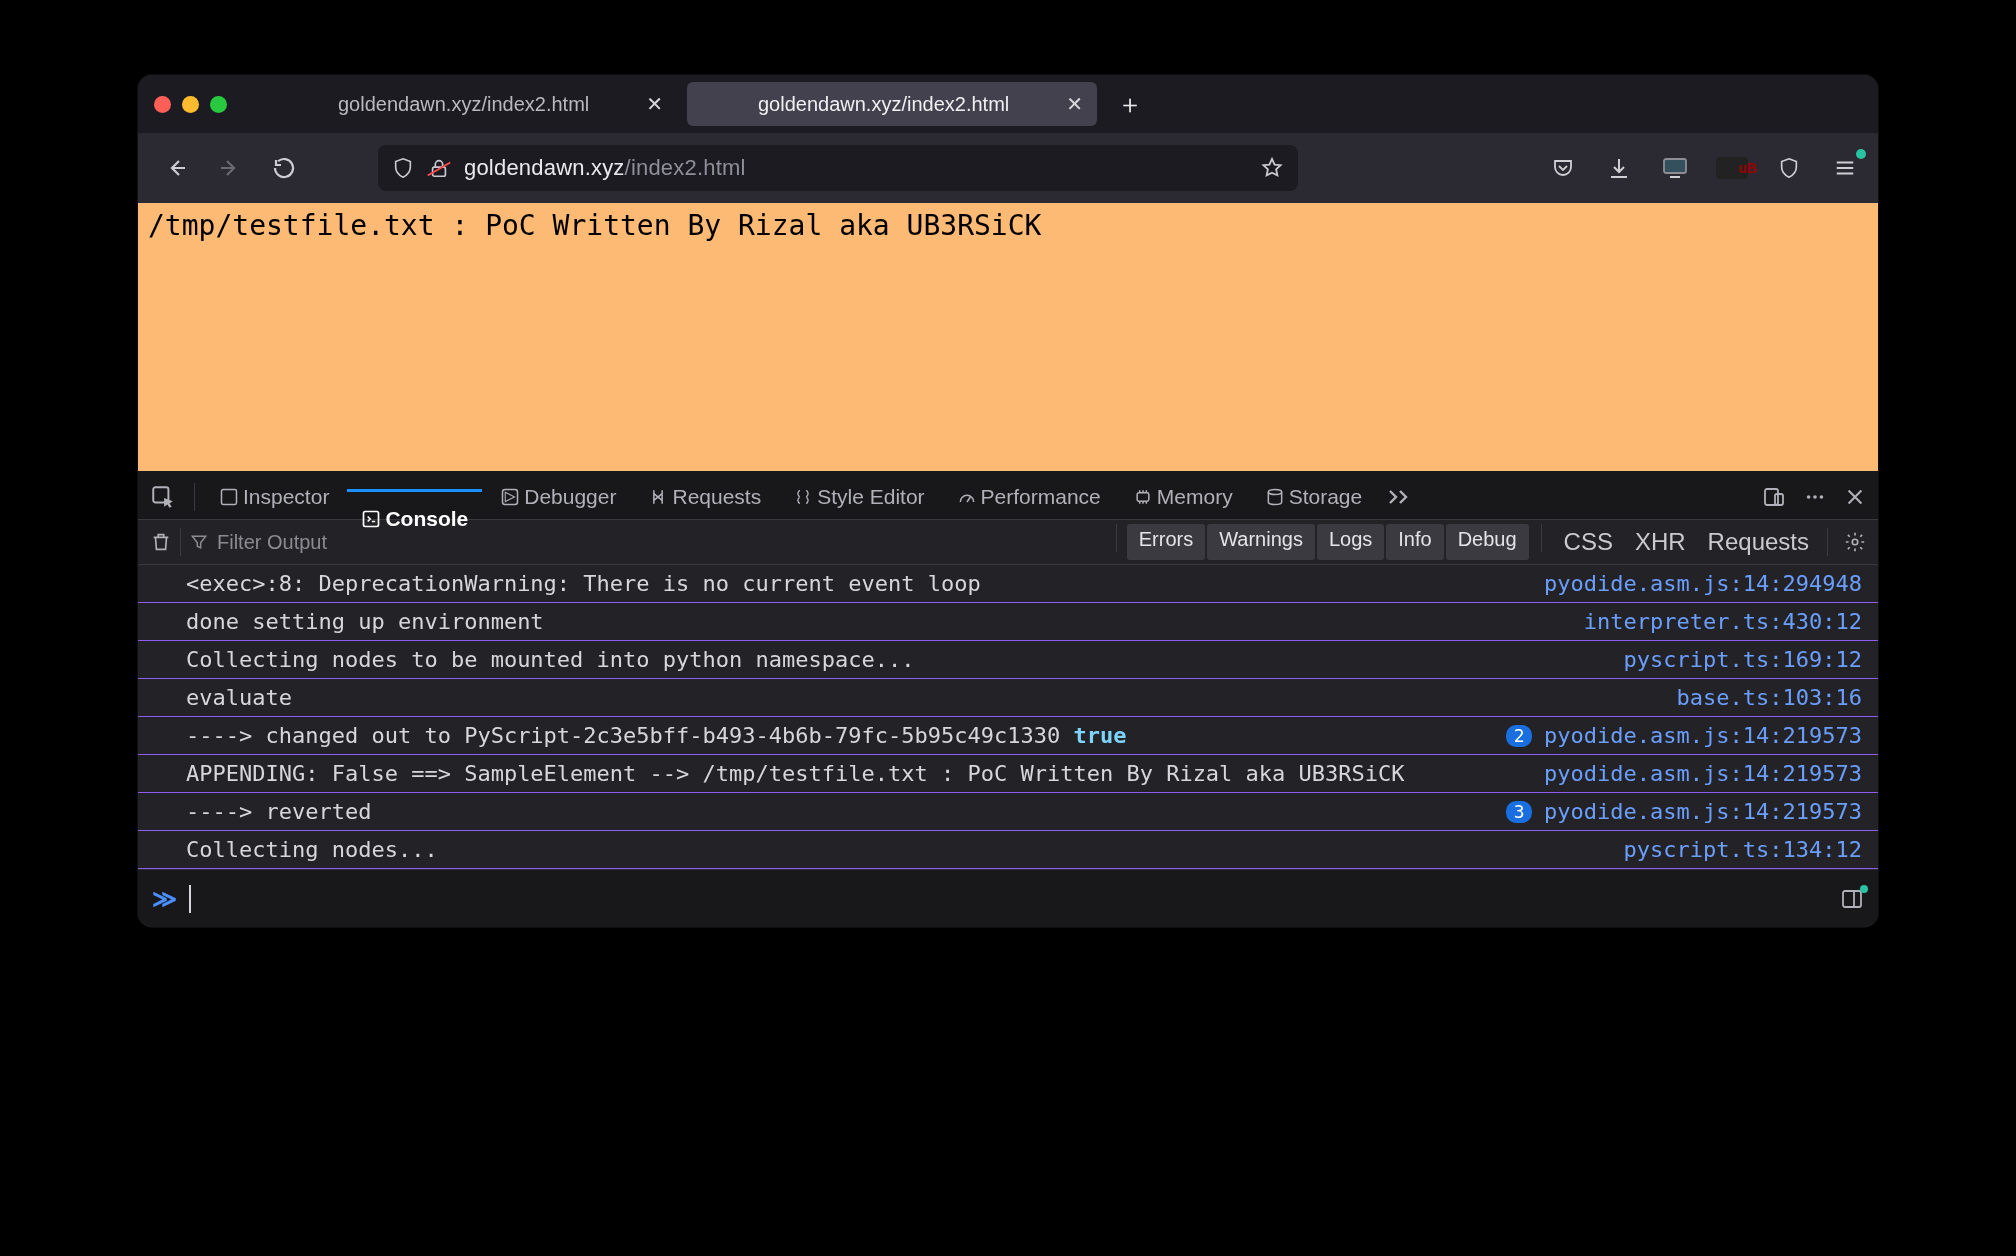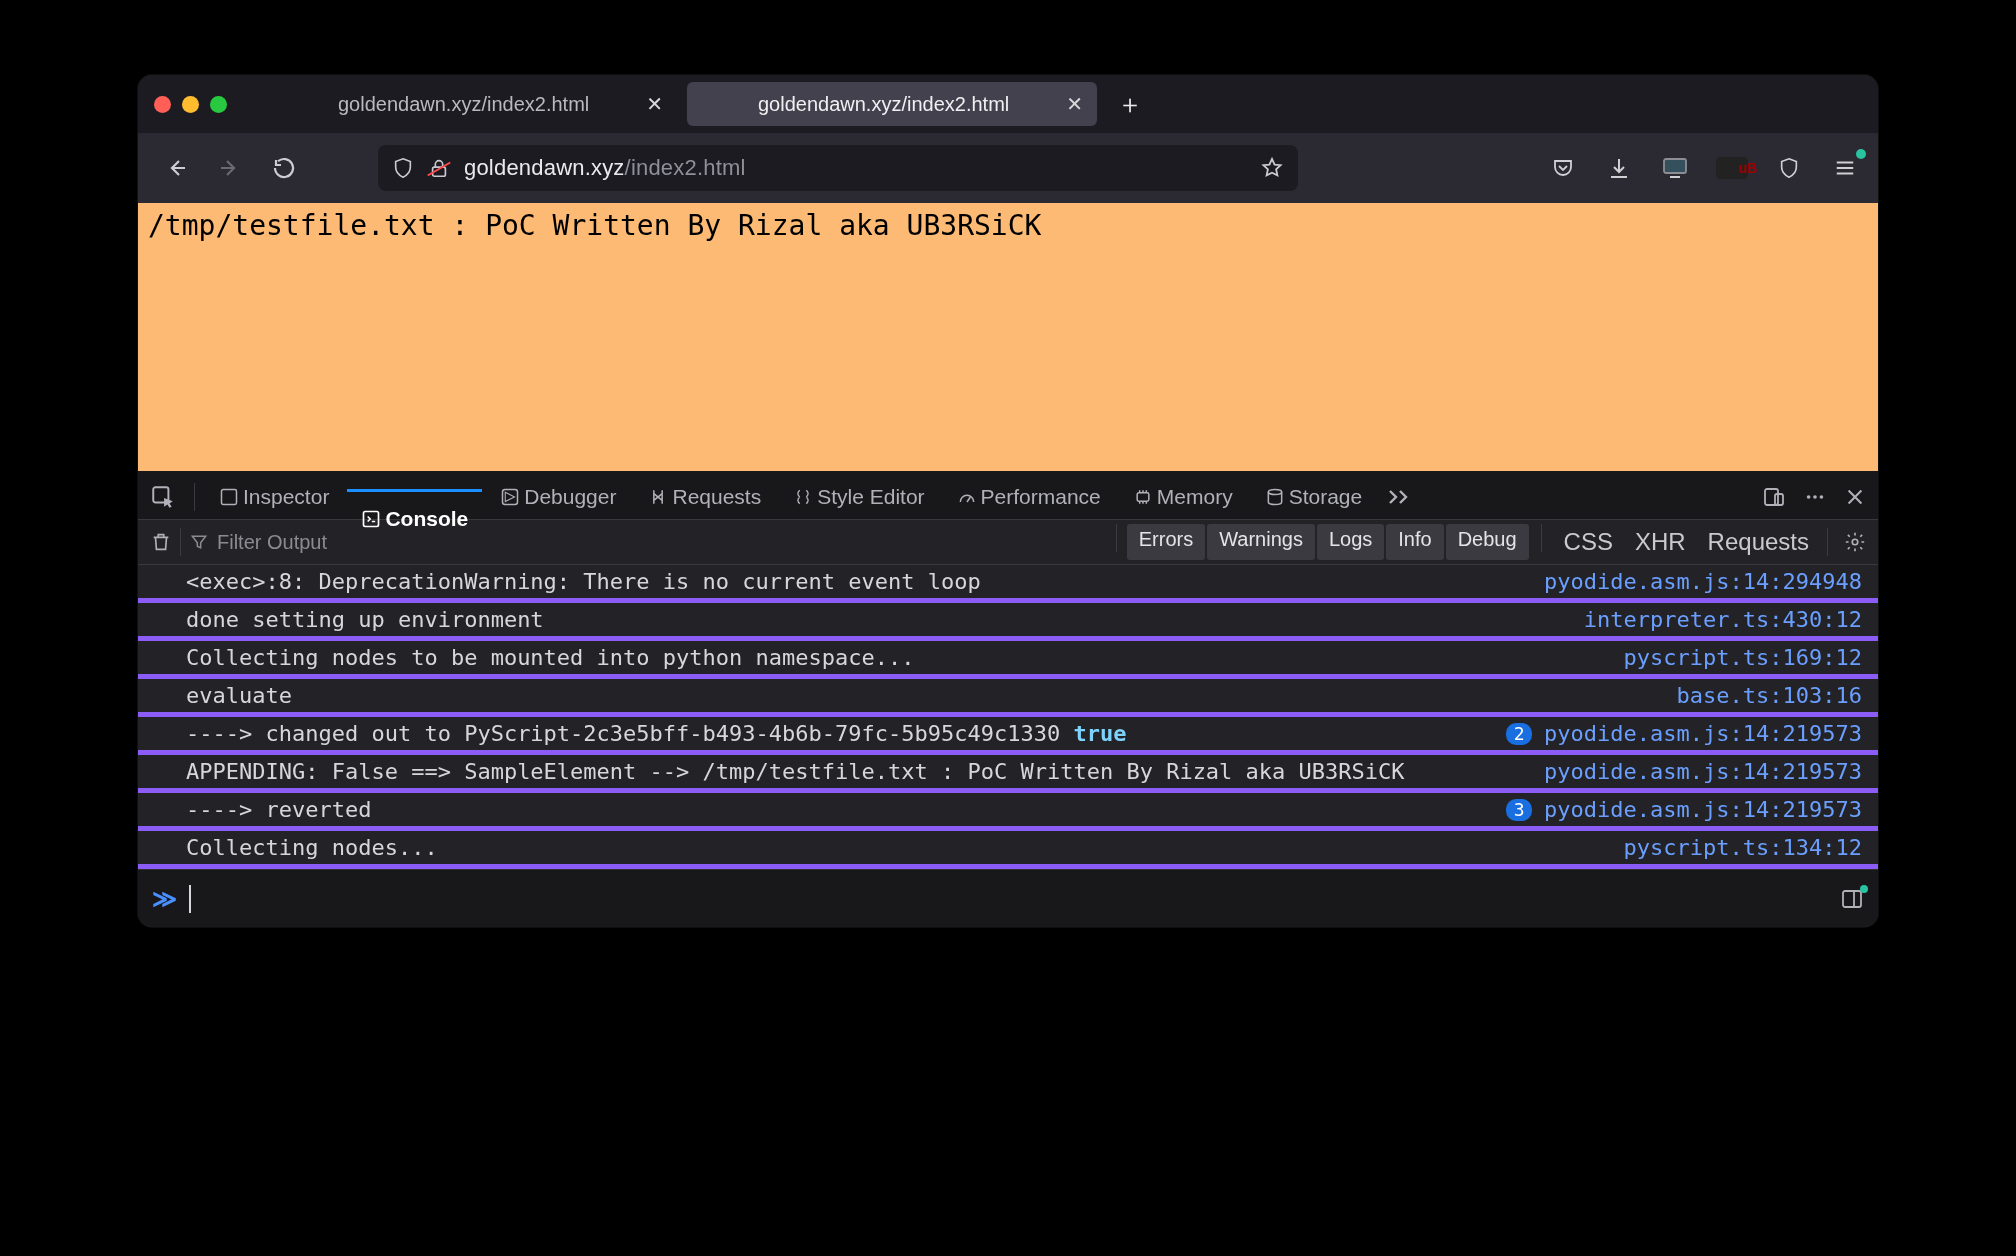--- a/index.html
+++ b/index.html
@@ -167,21 +167,21 @@
     color:#c9c9cf;
     font-size:24px;
     cursor:pointer;
   }
   .dt-filterbar .gear { color:#b1b1b9; margin-left:8px;}
   .dt-log { font-family: "Menlo","Consolas",monospace; font-size: 22px; }
   .logrow {
     display:flex;
     align-items:center;
     padding: 4px 16px 4px 48px;
-    border-bottom: 5px solid #8b5cf6;
+    border-bottom: 1px solid #8b5cf6;
     min-height: 38px;
   }
   .logrow .msg { flex: 1; color:#d7d7db; white-space: pre; }
   .logrow .msg .true { color:#7dd3fc;font-weight:bold; }
   .logrow .src { color:#6b9fff; display:flex; align-items:center; gap:12px; }
   .badge {
     background:#1a6fe0;
     color:#fff;
     border-radius: 10px;
     min-width: 26px;

